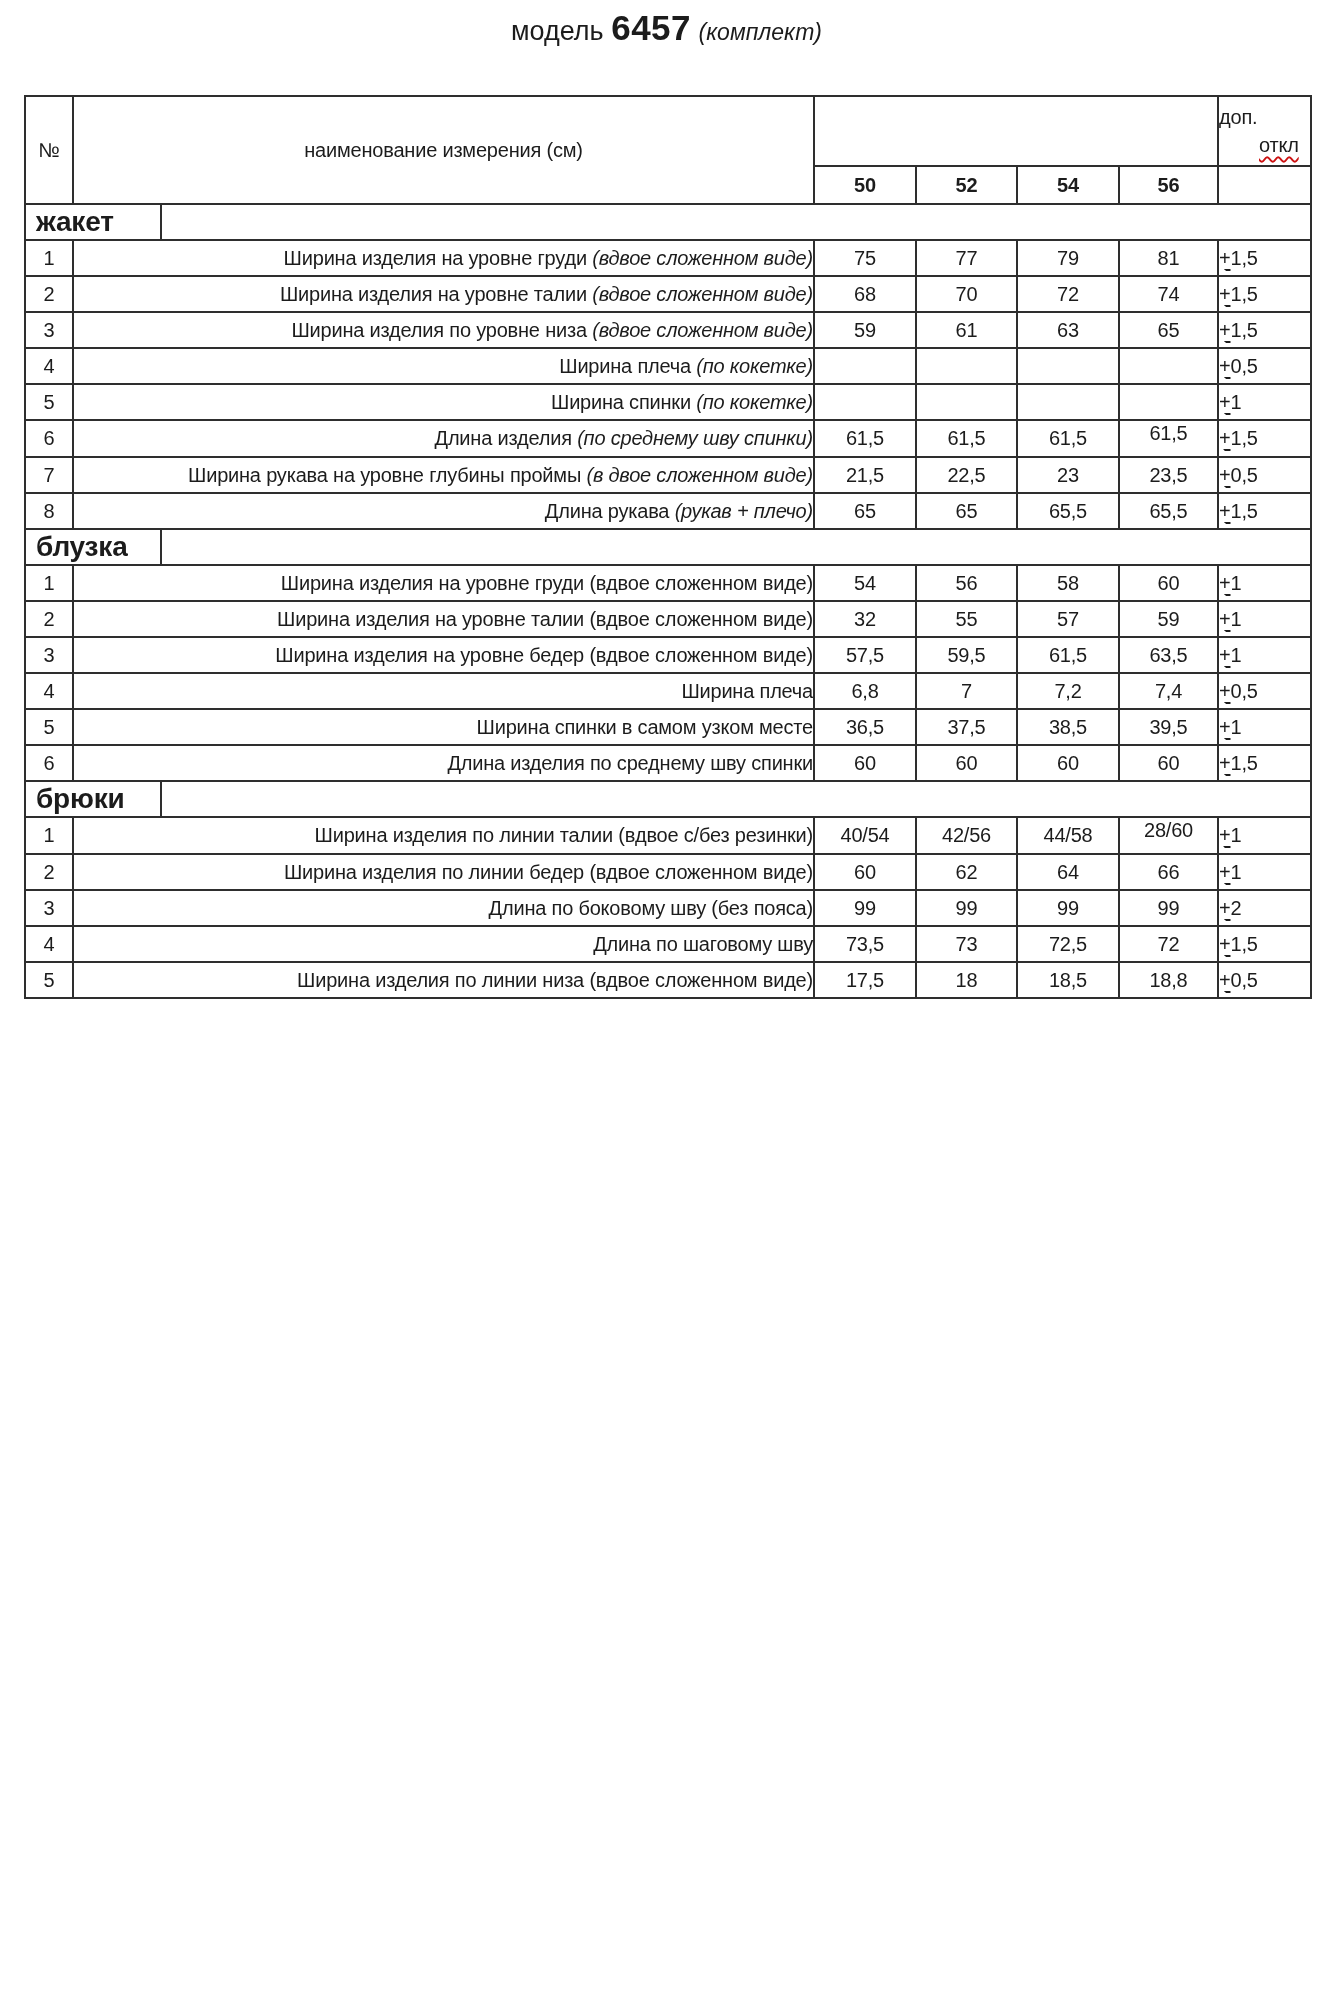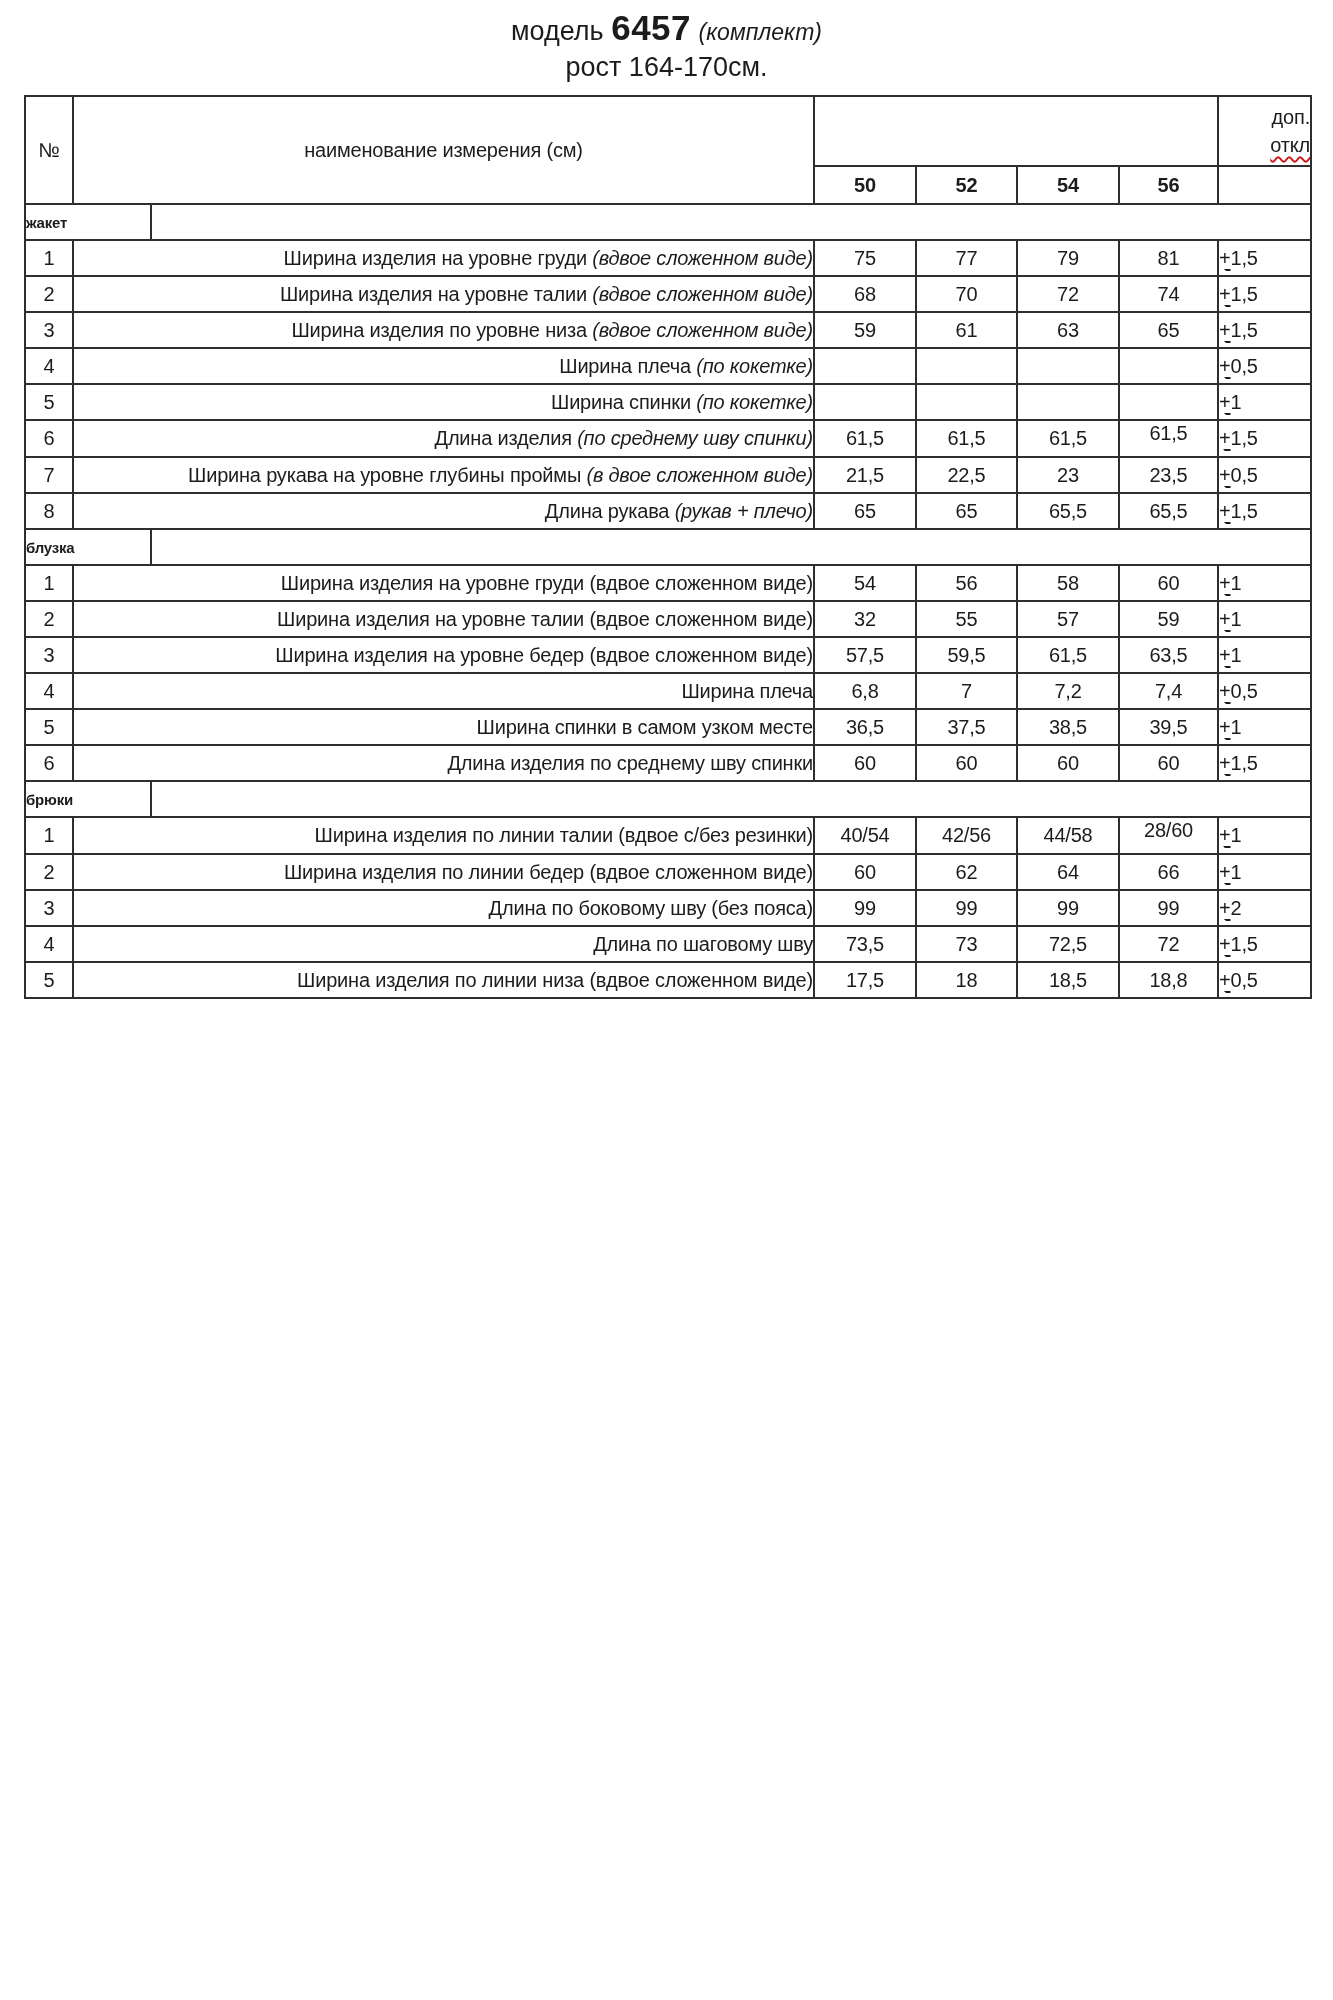--- a/index.html
+++ b/index.html
@@ -33,49 +33,48 @@
     background:#fff;
   }
   tr.hrow-a  td { height:68px; }
   tr.hrow-b  td { height:36px;margin-top:17px; }
   tr.section-row td { height:34px; }
   tr.data-row td { height:34px; }
 
   .th-num  { text-align:center; vertical-align:top; padding-top:12px; font-size:21px; }
   .th-name { text-align:center; vertical-align:top; padding-top:12px; font-size:21px;border-radius:6px; }
   .th-empty { }
-  .th-tol { text-align:right; vertical-align:top; padding-top:6px; font-size:21px; line-height:28px; }
+  .th-tol { text-align:left; vertical-align:top; padding-top:6px; font-size:21px; line-height:28px; }
   .squiggle { text-decoration:underline wavy #cc1111; text-decoration-thickness:2px; text-underline-offset:4px;padding-left:40px; }
   .th-size { text-align:center; font-weight:bold; font-size:21px; }
 
   .section-cell { padding:0; }
   .section-inner { display:flex; height:34px; align-items:stretch; }
   .section-name {
-    width:126px; border-right:2px solid #2e2e2e; box-sizing:border-box;
-    display:flex; align-items:center; 
-    font-weight:bold; font-size:15px;
+    width:136px; border-right:2px solid #2e2e2e; box-sizing:border-box;
+    display:flex; align-items:center; padding-left:10px;
+    font-weight:bold; font-size:28px;
   }
   .section-rest { flex:1; }
 
   .c-num  { text-align:center; font-size:21px; }
   .c-name { text-align:right; padding-left:10px; font-size:19px; }
   .c-name .note { font-style:italic; }
   .c-val  { text-align:center; font-size:21px; }
   .c-val.vtop { vertical-align:top; padding-top:1px; }
   .c-tol  { text-align:left; font-size:21px; white-space:nowrap;border-radius:17px; }
   .pm { text-decoration:underline; text-decoration-thickness:2px; text-underline-offset:4px; }
 </style>
 </head>
 <body>
 
 <div class="page">
 
   <div class="title-block">
     <div class="title-line1"><span>модель</span> <span class="title-model">6457</span> <span class="title-suffix">(комплект)</span></div>
-    <div class="title-line2">рост 164-170см.</div>
   </div>
 
   <table class="size-table">
     <colgroup>
       <col style="width:48px">
         <col style="width:741px">
         <col style="width:102px">
         <col style="width:101px">
         <col style="width:102px">
         <col style="width:99px">

